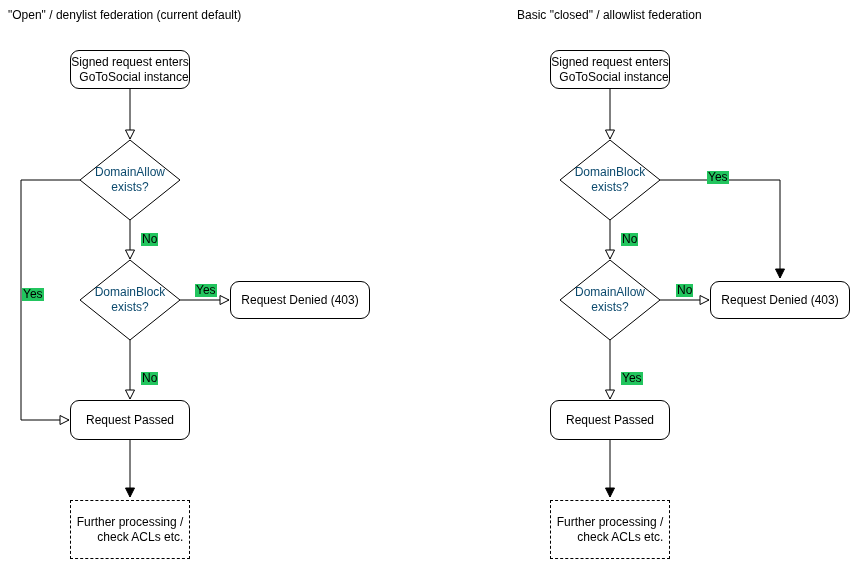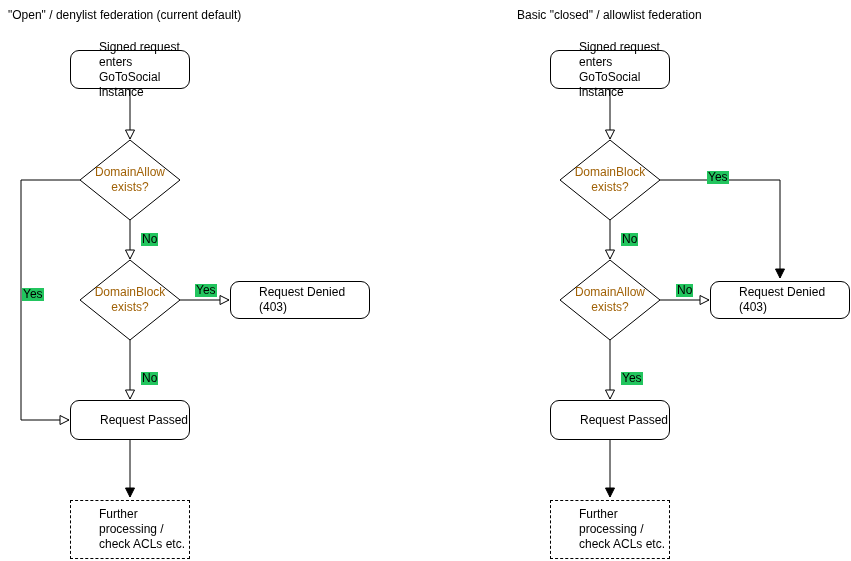--- a/index.html
+++ b/index.html
@@ -21,39 +21,38 @@
   }
   .node {
     position: absolute;
     box-sizing: border-box;
     border: 1px solid #000000;
     border-radius: 9px;
     background: #ffffff;
     display: flex;
     align-items: center;
     justify-content: center;
-    text-align: left;
+    text-align: right;
     font: 12px/15px "Liberation Sans", sans-serif;
     white-space: pre-line;
     color: #000000;
-    padding-left: 28px;
   }
   .node.dashed {
     border-style: dashed;
     border-radius: 0;
   }
   .dlabel {
     position: absolute;
     display: flex;
     align-items: center;
     justify-content: center;
     text-align: center;
     font: 12px/15px "Liberation Sans", sans-serif;
     white-space: pre-line;
-    color: #a16207;
+    color: #0c4a6e;
   }
   .elabel {
     position: absolute;
     font: 12px/13px "Liberation Sans", sans-serif;
     background: #22c55e;
     padding: 0 1px;
     color: #000000;
     white-space: nowrap;
   }
 </style>

